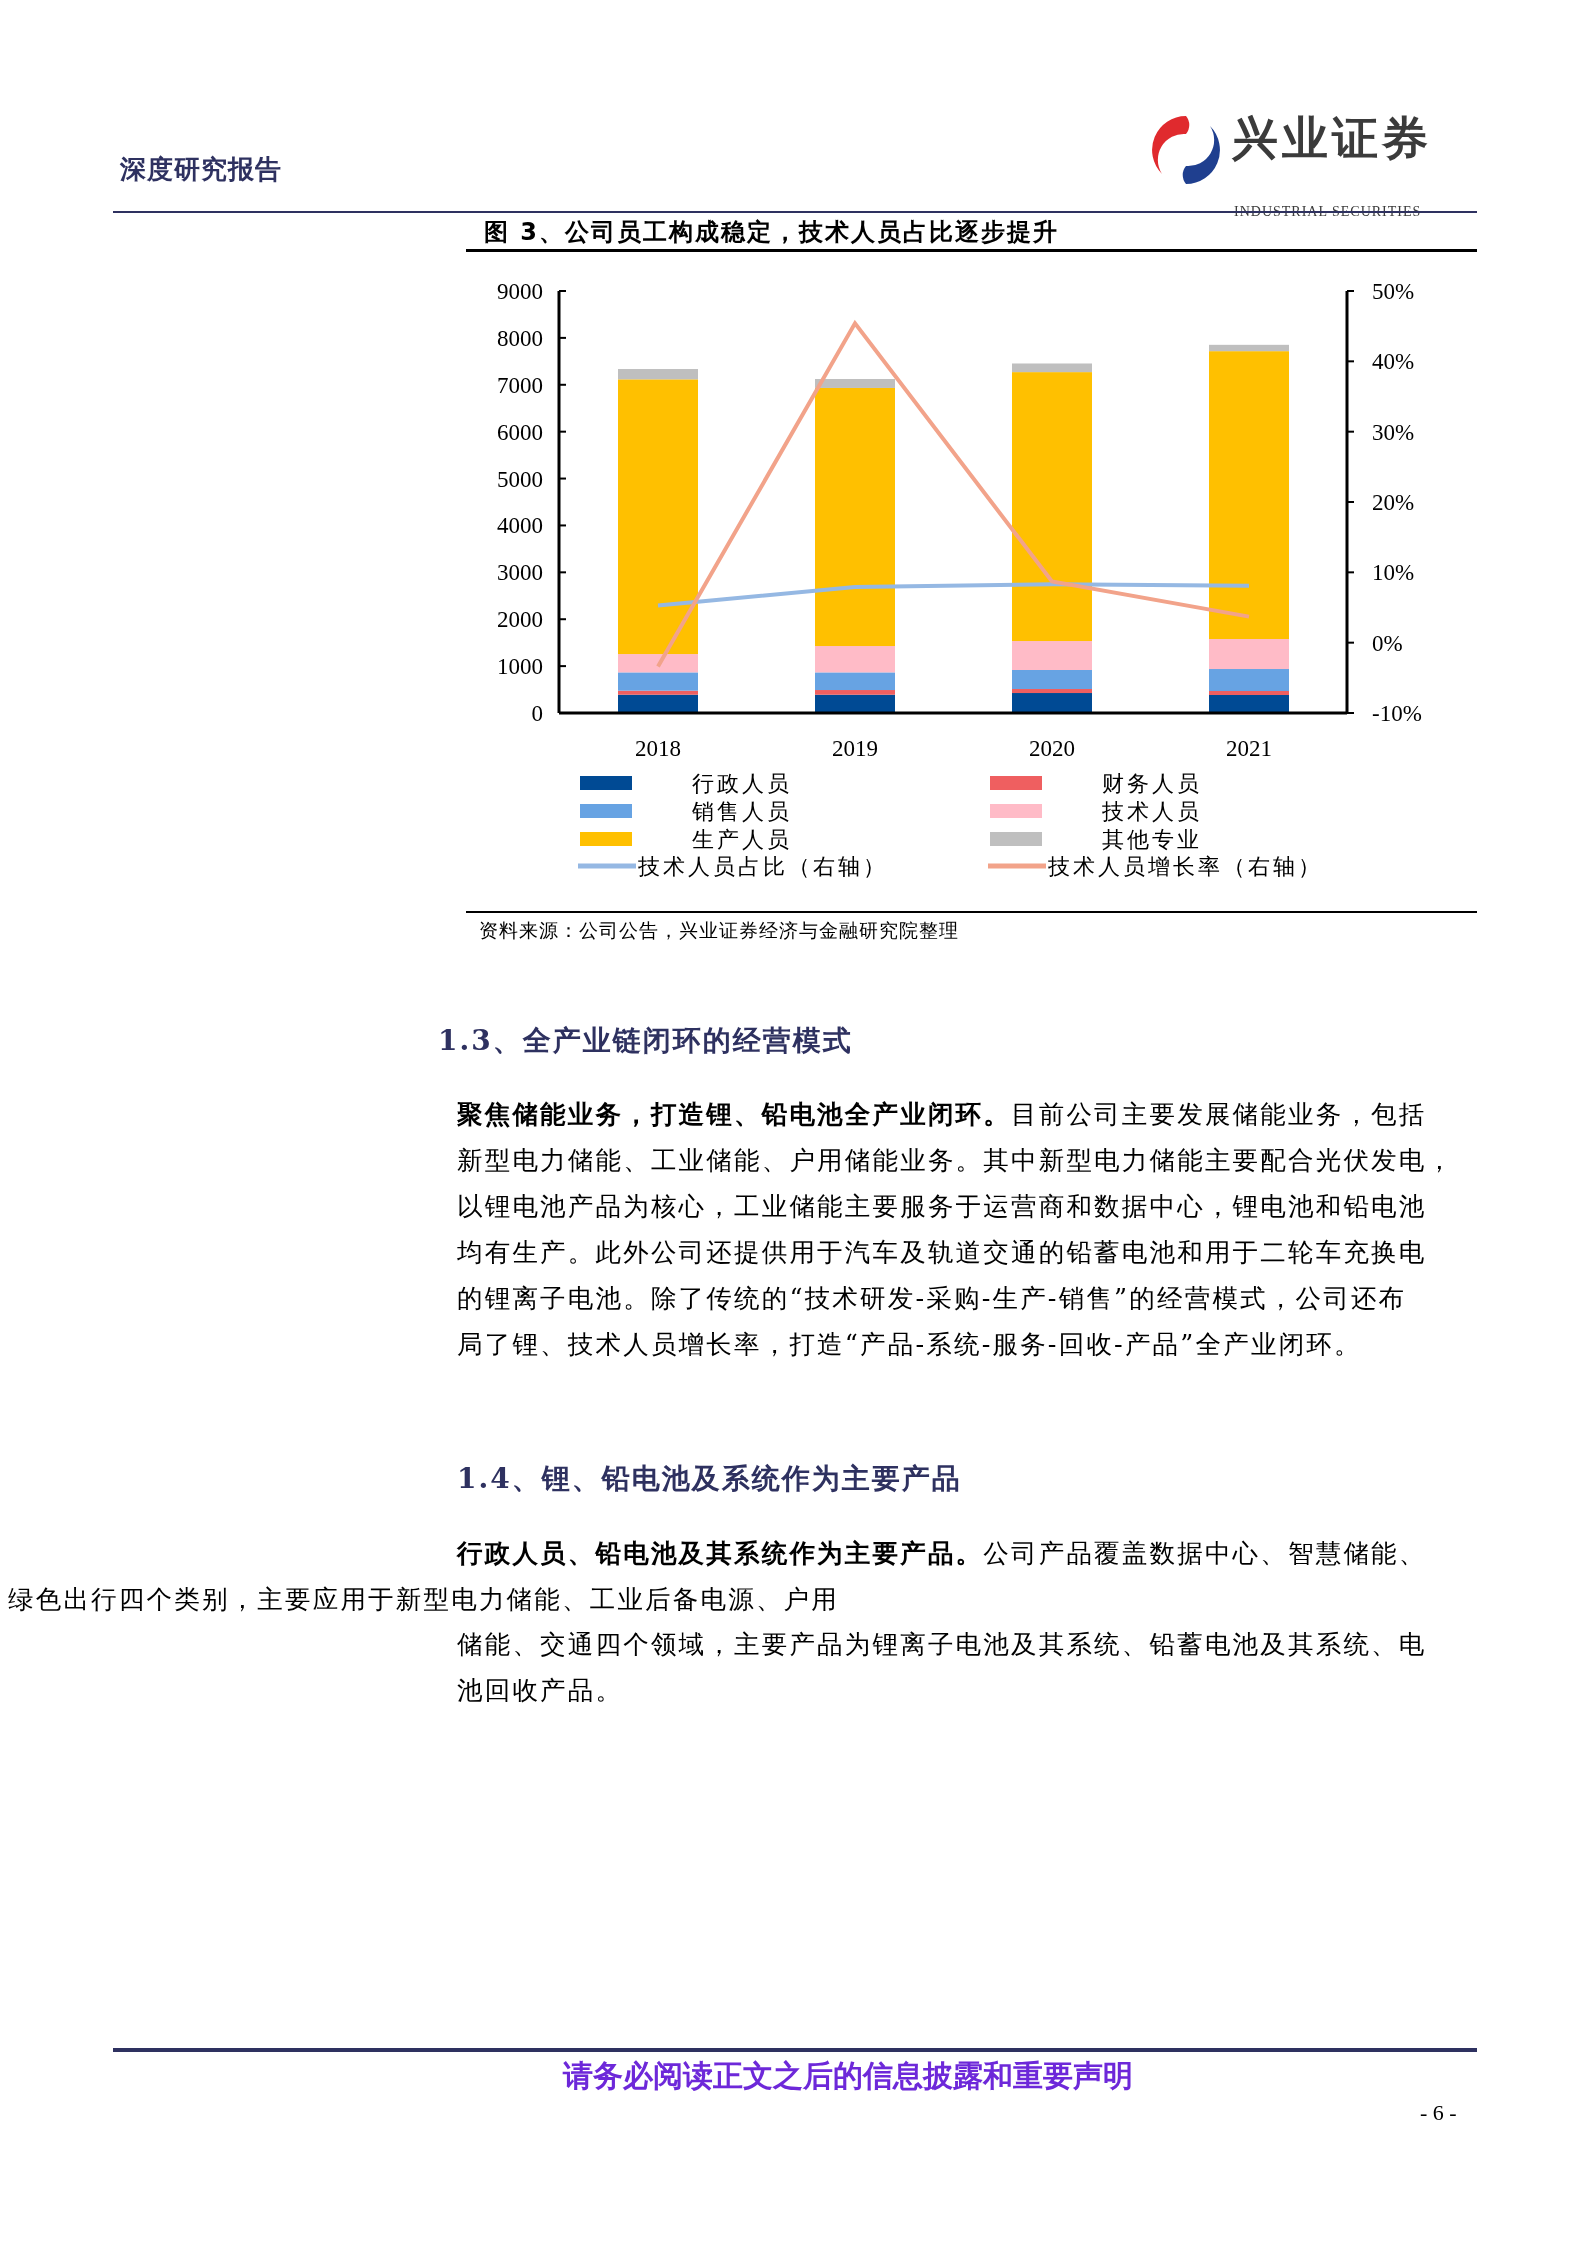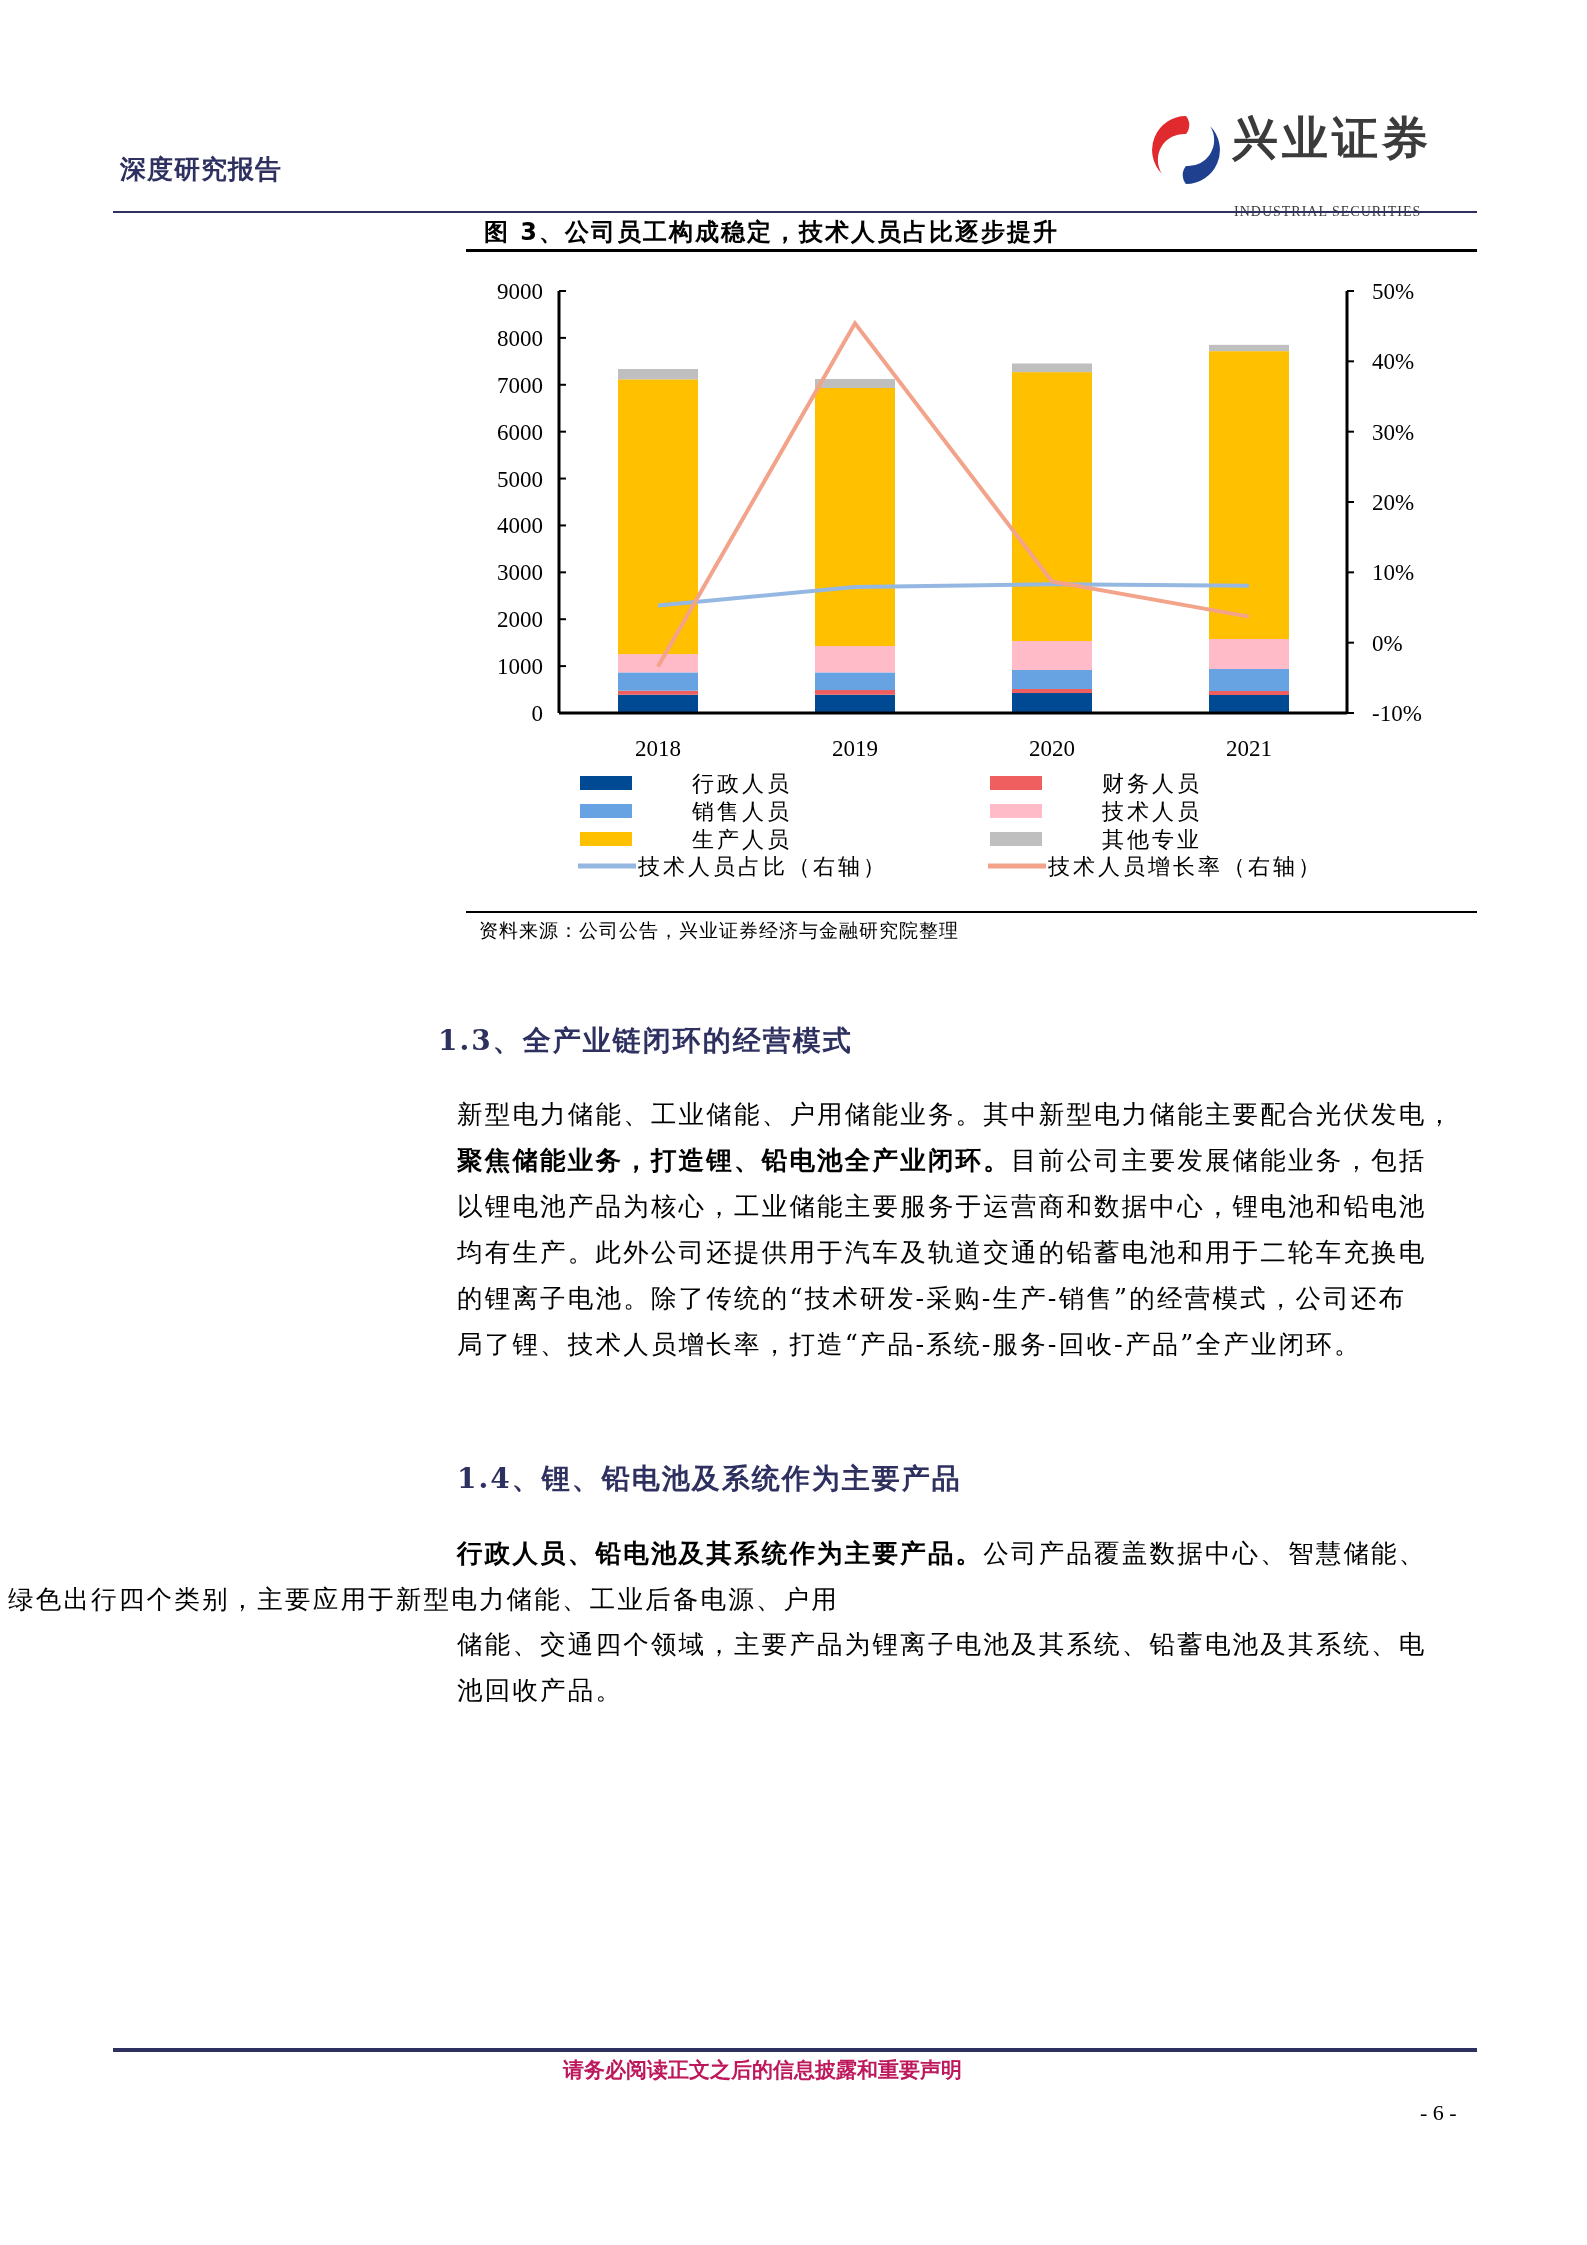--- a/index.html
+++ b/index.html
@@ -14,21 +14,21 @@
   .fig-title { left: 484px; top: 216px; font-size: 24px; font-weight: bold; letter-spacing: 2px; font-family: "DejaVu Sans", sans-serif; }
   .fig-rule { left: 466px; top: 249px; width: 1011px; height: 3px; background: #000; }
   .src-rule { left: 466px; top: 911px; width: 1011px; height: 2px; background: #000; }
   .src { left: 479px; top: 918px; font-size: 19px; letter-spacing: 1px; }
   .chart { left: 460px; top: 260px; width: 1030px; height: 650px; }
   .h2 { font-size: 28px; color: #2e3160; font-weight: bold; letter-spacing: 2px; font-family: "DejaVu Serif", serif; }
   .para { left: 457px; width: 1020px; font-size: 25.5px; line-height: 46px; letter-spacing: 2.2px; text-align: justify; }
   .para b { font-weight: bold; }
   .line { white-space: nowrap; }
   .foot-rule { left: 113px; top: 2048px; width: 1364px; height: 4px; background: #2e3160; }
-  .foot-text { left: 563px; top: 2056px; font-size: 21px; font-weight: bold; color: #be185d; font-family: "DejaVu Sans", sans-serif; }
+  .foot-text { left: 563px; top: 2056px; font-size: 30px; font-weight: bold; color: #6d28d9; font-family: "DejaVu Sans", sans-serif; }
   .page-num { left: 1420px; top: 2100px; font-size: 22px; font-family: "Liberation Serif", serif; }
 </style>
 </head>
 <body>
 
 <div class="abs hdr-title">深度研究报告</div>
 <div class="abs logo">
   <svg width="72" height="76" viewBox="0 0 72 76" style="position:absolute;left:0;top:2px;">
     <path d="M36 4 A34 34 0 0 0 12 62 A26 26 0 0 1 36 22 A14 14 0 0 0 36 4 Z" fill="#e02a2e"></path>
     <path d="M36 72 A34 34 0 0 0 60 14 A26 26 0 0 1 36 54 A14 14 0 0 0 36 72 Z" fill="#1f3f8f"></path>
@@ -128,22 +128,22 @@
       <line x1="528" y1="606" x2="586" y2="606" stroke="#f2a38a" stroke-width="5"></line>
       <text x="588" y="614" font-size="22" letter-spacing="3" font-family="&quot;DejaVu Serif&quot;, serif">技术人员增长率（右轴）</text>
     </svg>
 </div>
 
 <div class="abs src-rule"></div>
 <div class="abs src">资料来源：公司公告，兴业证券经济与金融研究院整理</div>
 
 <div class="abs h2" style="left:438px; top:1022px;">1.3、全产业链闭环的经营模式</div>
 <div class="abs para" style="top:1091px;">
+  <div class="line"><b>聚焦储能业务，打造锂、铅电池全产业闭环。</b><span>目前公司主要发展储能业务，包括</span></div>
   <div class="line">新型电力储能、工业储能、户用储能业务。其中新型电力储能主要配合光伏发电，</div>
-  <div class="line"><b>聚焦储能业务，打造锂、铅电池全产业闭环。</b><span>目前公司主要发展储能业务，包括</span></div>
   <div class="line">以锂电池产品为核心，工业储能主要服务于运营商和数据中心，锂电池和铅电池</div>
   <div class="line">均有生产。此外公司还提供用于汽车及轨道交通的铅蓄电池和用于二轮车充换电</div>
   <div class="line">的锂离子电池。除了传统的“技术研发-采购-生产-销售”的经营模式，公司还布</div>
   <div class="line">局了锂、技术人员增长率，打造“产品-系统-服务-回收-产品”全产业闭环。</div>
 </div>
 
 <div class="abs h2" style="left:457px; top:1460px;">1.4、锂、铅电池及系统作为主要产品</div>
 <div class="abs para" style="top:1530px;">
   <div class="line"><b>行政人员、铅电池及其系统作为主要产品。</b><span>公司产品覆盖数据中心、智慧储能、</span></div>
 </div>

